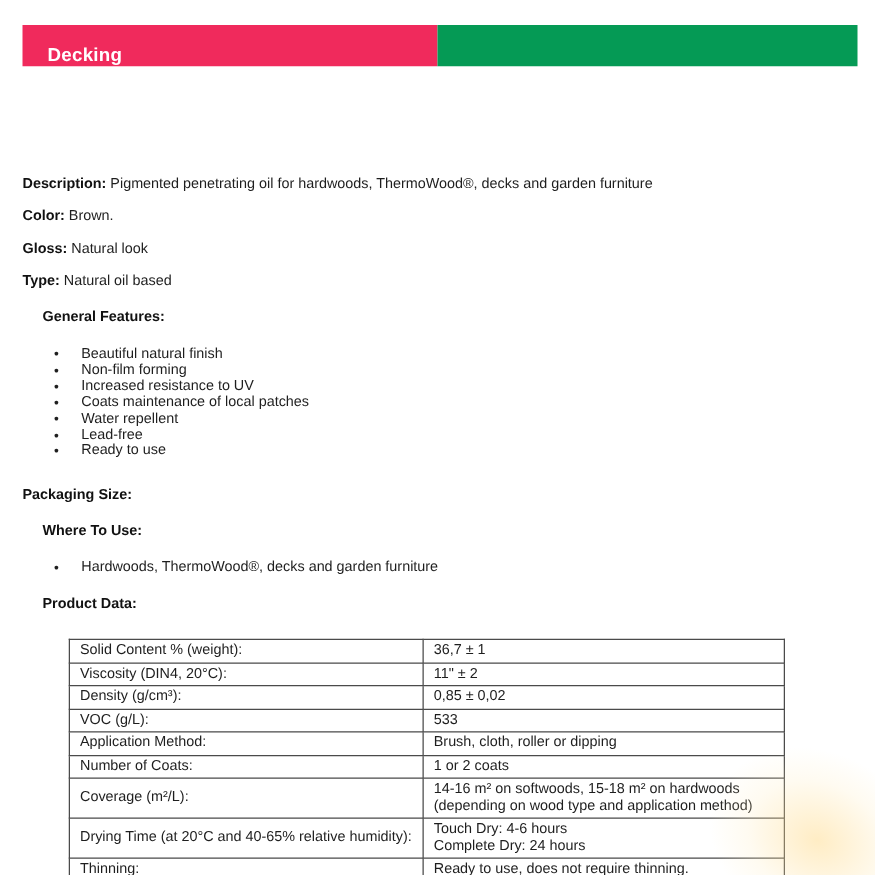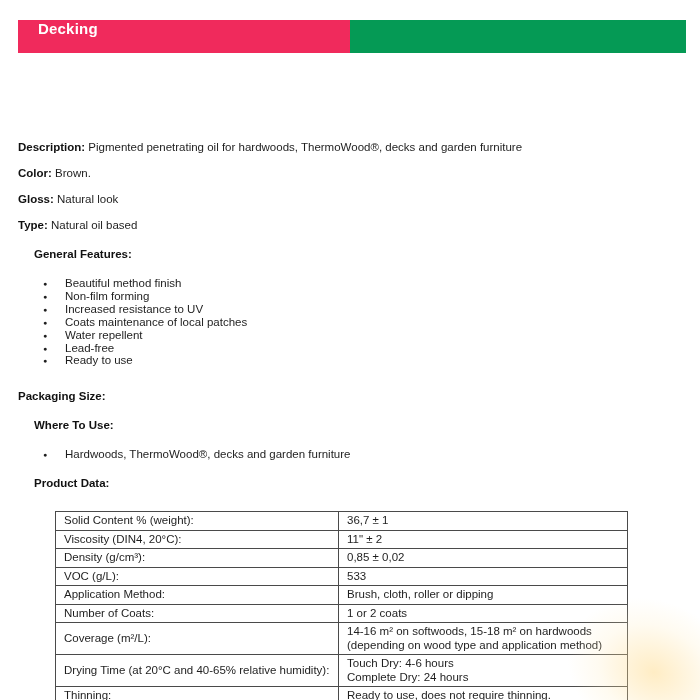--- a/index.html
+++ b/index.html
@@ -13,21 +13,21 @@
     position: relative;
     overflow: hidden;
   }
   .header-bar {
     position: absolute; top: 20px; left: 18px;
     width: 668px; height: 33px;
     display: flex;
   }
   .header-pink {
     width: 332px; height: 100%;
-    display: flex; align-items: flex-start;
+    display: flex; align-items: flex-end;
     padding-left: 20px;
     color: #ffffff;
     font-weight: bold;
     font-size: 15px;
     letter-spacing: 0.2px;
   }
   .header-green { flex: 1; height: 100%; }
   .content {
     position: absolute; top: 141px; left: 18px; width: 664px;
   }
@@ -88,21 +88,21 @@
 
 <div class="content">
 
   <p class="field"><b>Description:</b> <span>Pigmented penetrating oil for hardwoods, ThermoWood®, decks and garden furniture</span></p>
   <p class="field"><b>Color:</b> <span>Brown.</span></p>
   <p class="field"><b>Gloss:</b> <span>Natural look</span></p>
   <p class="field"><b>Type:</b> <span>Natural oil based</span></p>
 
   <p class="section-heading section-label">General Features:</p>
   <ul class="bullets">
-    <li>Beautiful method finish</li>
+    <li>Beautiful natural finish</li>
     <li>Non-film forming</li>
     <li>Increased resistance to UV</li>
     <li>Coats maintenance of local patches</li>
     <li>Water repellent</li>
     <li>Lead-free</li>
     <li>Ready to use</li>
   </ul>
 
   <div class="spacer-sm"></div>
   <p class="field section-label">Packaging Size:</p>

